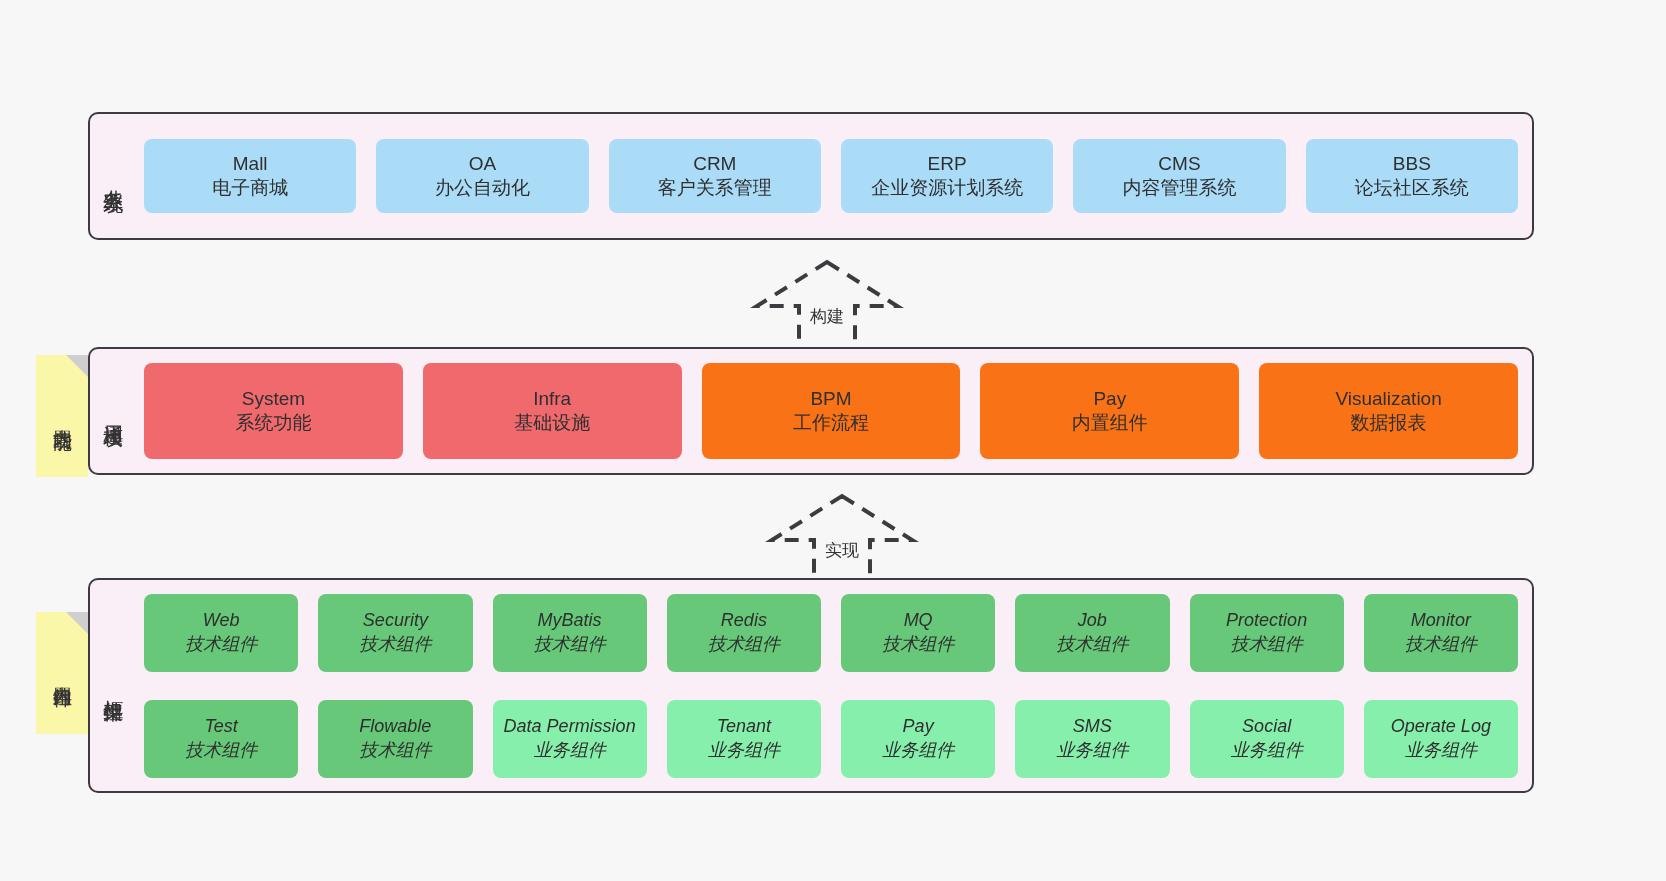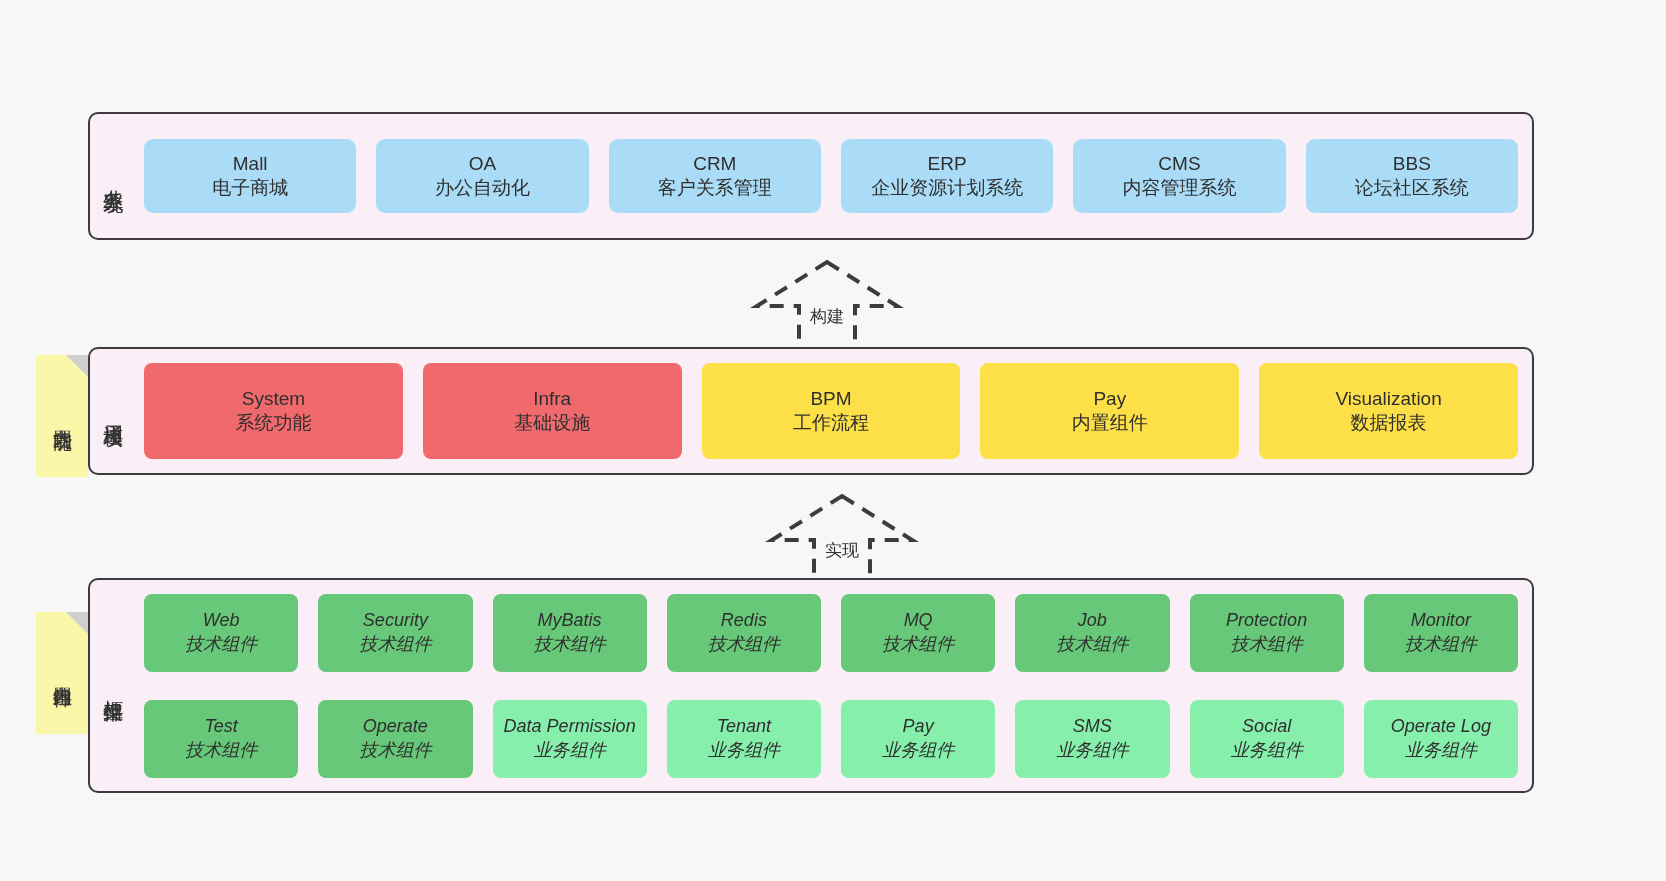--- a/index.html
+++ b/index.html
@@ -73,27 +73,27 @@
     line-height: 1.28;
     color: #2f2f2f;
     padding: 4px 6px;
     user-select: none;
   }
   .card .en { display: block; }
   .card .cn { display: block; }
 
   .card.blue       { background: #aadcf8; }
   .card.red        { background: #f0696d; }
-  .card.pink       { background: #fde047; }
+  .card.pink       { background: #f97316; }
   .card.green      { background: #66c878; }
   .card.lightgreen { background: #86efac; }
 
   
   #layer-business { left: 88px; top: 112px; width: 1446px; height: 128px; }
-  #layer-business .card { height: 74px; border-radius: 9px; }
+  #layer-business .card { height: 74px; }
 
   
   #layer-modules { left: 88px; top: 347px; width: 1446px; height: 128px; }
   #layer-modules .card { height: 96px; }
 
   
   #layer-framework { left: 88px; top: 578px; width: 1446px; height: 215px; }
   #layer-framework .layer-body { gap: 28px; font-style: italic; }
   #layer-framework .card { height: 78px; font-size: 18px; }
 
@@ -263,21 +263,21 @@
           <span class="en">Monitor</span>
           <span class="cn">技术组件</span>
         </div>
       </div>
       <div class="row">
         <div class="card green">
           <span class="en">Test</span>
           <span class="cn">技术组件</span>
         </div>
         <div class="card green">
-          <span class="en">Operate</span>
+          <span class="en">Flowable</span>
           <span class="cn">技术组件</span>
         </div>
         <div class="card lightgreen">
           <span class="en">Data Permission</span>
           <span class="cn">业务组件</span>
         </div>
         <div class="card lightgreen">
           <span class="en">Tenant</span>
           <span class="cn">业务组件</span>
         </div>

